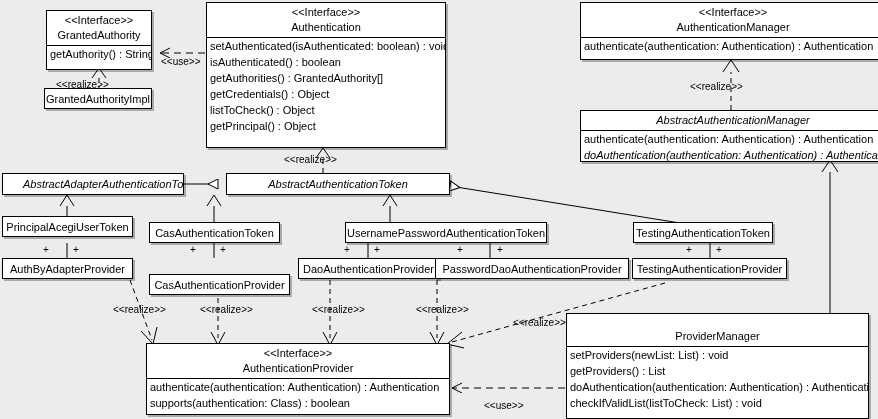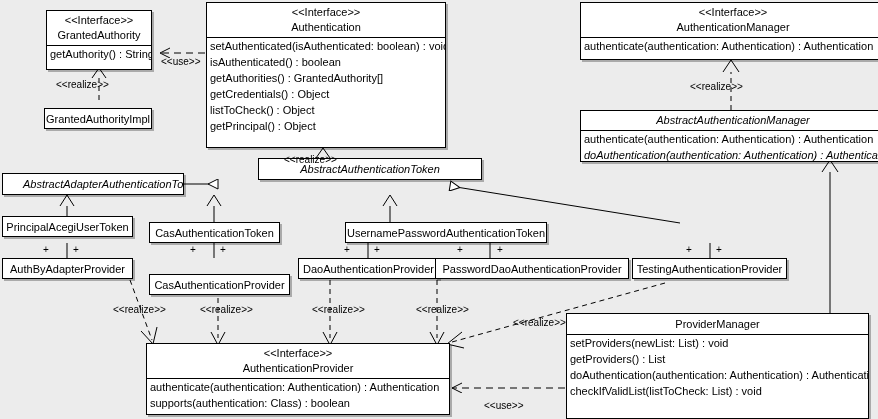--- a/index.html
+++ b/index.html
@@ -141,21 +141,21 @@
   </svg>
 
   <div class="uml-class" style="left:46px;top:10px;width:106px;height:60px;">
     <div class="stereo">&lt;&lt;Interface&gt;&gt;</div>
     <div class="name">GrantedAuthority</div>
     <div class="divider ops">
       <div class="op">getAuthority() : String</div>
     </div>
   </div>
 
-  <div class="uml-class simple" style="left:44px;top:108px;width:108px;height:21px;">
+  <div class="uml-class simple" style="left:44px;top:88px;width:108px;height:21px;">
     <span>GrantedAuthorityImpl</span>
   </div>
 
   <div class="uml-class" style="left:206px;top:2px;width:240px;height:146px;">
     <div class="stereo">&lt;&lt;Interface&gt;&gt;</div>
     <div class="name">Authentication</div>
     <div class="divider ops">
       <div class="op">setAuthenticated(isAuthenticated: boolean) : void</div>
       <div class="op">isAuthenticated() : boolean</div>
       <div class="op">getAuthorities() : GrantedAuthority[]</div>
@@ -178,36 +178,39 @@
     <div class="divider ops">
       <div class="op">authenticate(authentication: Authentication) : Authentication</div>
       <div class="op italic">doAuthentication(authentication: Authentication) : Authentication</div>
     </div>
   </div>
 
   <div class="uml-class simple italic" style="left:2px;top:173px;width:182px;height:22px;padding-left:38px;">
     <span>AbstractAdapterAuthenticationToken</span>
   </div>
 
-  <div class="uml-class simple italic" style="left:226px;top:158px;width:224px;height:22px;margin-left:32px;">
+  <div class="uml-class simple italic" style="left:226px;top:173px;width:224px;height:22px;">
     <span>AbstractAuthenticationToken</span>
   </div>
 
   <div class="uml-class simple" style="left:2px;top:216px;width:131px;height:21px;">
     <span>PrincipalAcegiUserToken</span>
   </div>
 
   <div class="uml-class simple" style="left:149px;top:222px;width:131px;height:21px;">
     <span>CasAuthenticationToken</span>
   </div>
 
   <div class="uml-class simple" style="left:345px;top:222px;width:202px;height:21px;">
     <span>UsernamePasswordAuthenticationToken</span>
   </div>
 
+  <div class="uml-class simple" style="left:633px;top:222px;width:140px;height:21px;">
+    <span>TestingAuthenticationToken</span>
+  </div>
 
   <div class="uml-class simple" style="left:2px;top:258px;width:131px;height:21px;">
     <span>AuthByAdapterProvider</span>
   </div>
 
   <div class="uml-class simple" style="left:149px;top:258px;width:141px;height:21px;margin-top:16px;">
     <span>CasAuthenticationProvider</span>
   </div>
 
   <div class="uml-class simple" style="left:298px;top:258px;width:141px;height:21px;">
@@ -225,21 +228,21 @@
   <div class="uml-class" style="left:146px;top:343px;width:304px;height:72px;">
     <div class="stereo">&lt;&lt;Interface&gt;&gt;</div>
     <div class="name">AuthenticationProvider</div>
     <div class="divider ops">
       <div class="op">authenticate(authentication: Authentication) : Authentication</div>
       <div class="op">supports(authentication: Class) : boolean</div>
     </div>
   </div>
 
   <div class="uml-class" style="left:566px;top:313px;width:303px;height:106px;">
-    <div class="name" style="padding-top:3px;">ProviderManager</div>
+    <div class="name" style="padding-top:15px;">ProviderManager</div>
     <div class="divider ops">
       <div class="op">setProviders(newList: List) : void</div>
       <div class="op">getProviders() : List</div>
       <div class="op">doAuthentication(authentication: Authentication) : Authentication</div>
       <div class="op">checkIfValidList(listToCheck: List) : void</div>
     </div>
   </div>
 
   <div class="edge-label" style="left:161px;top:56px;">&lt;&lt;use&gt;&gt;</div>
 

